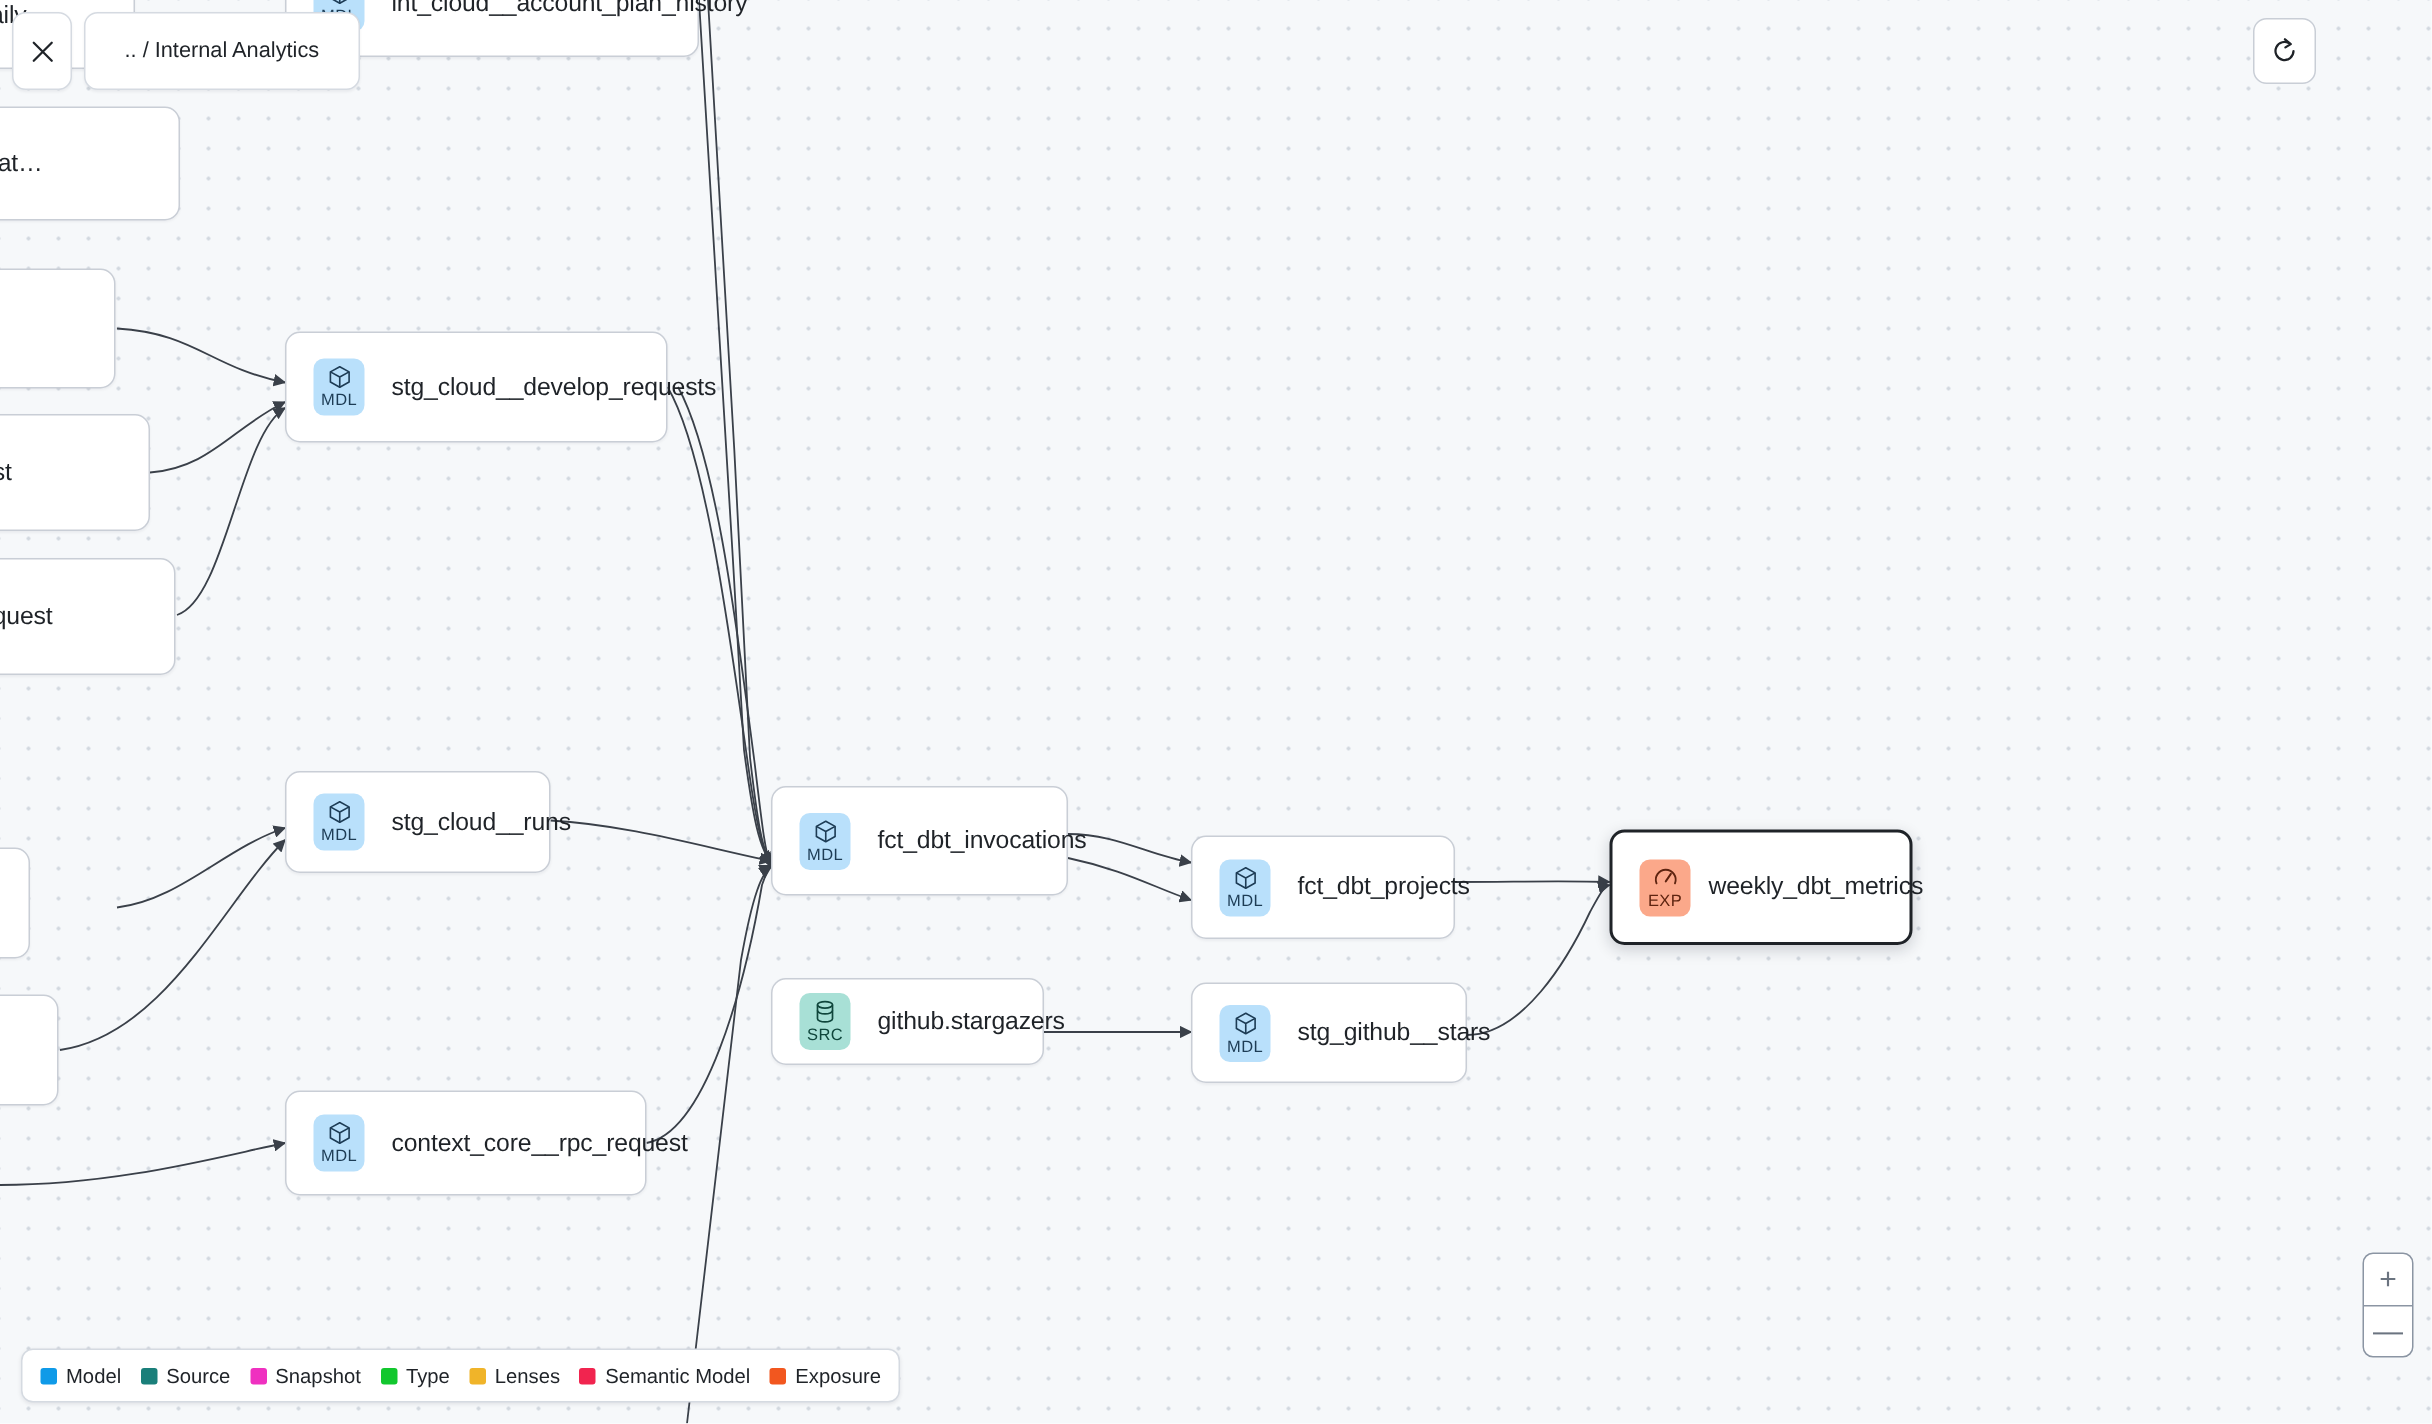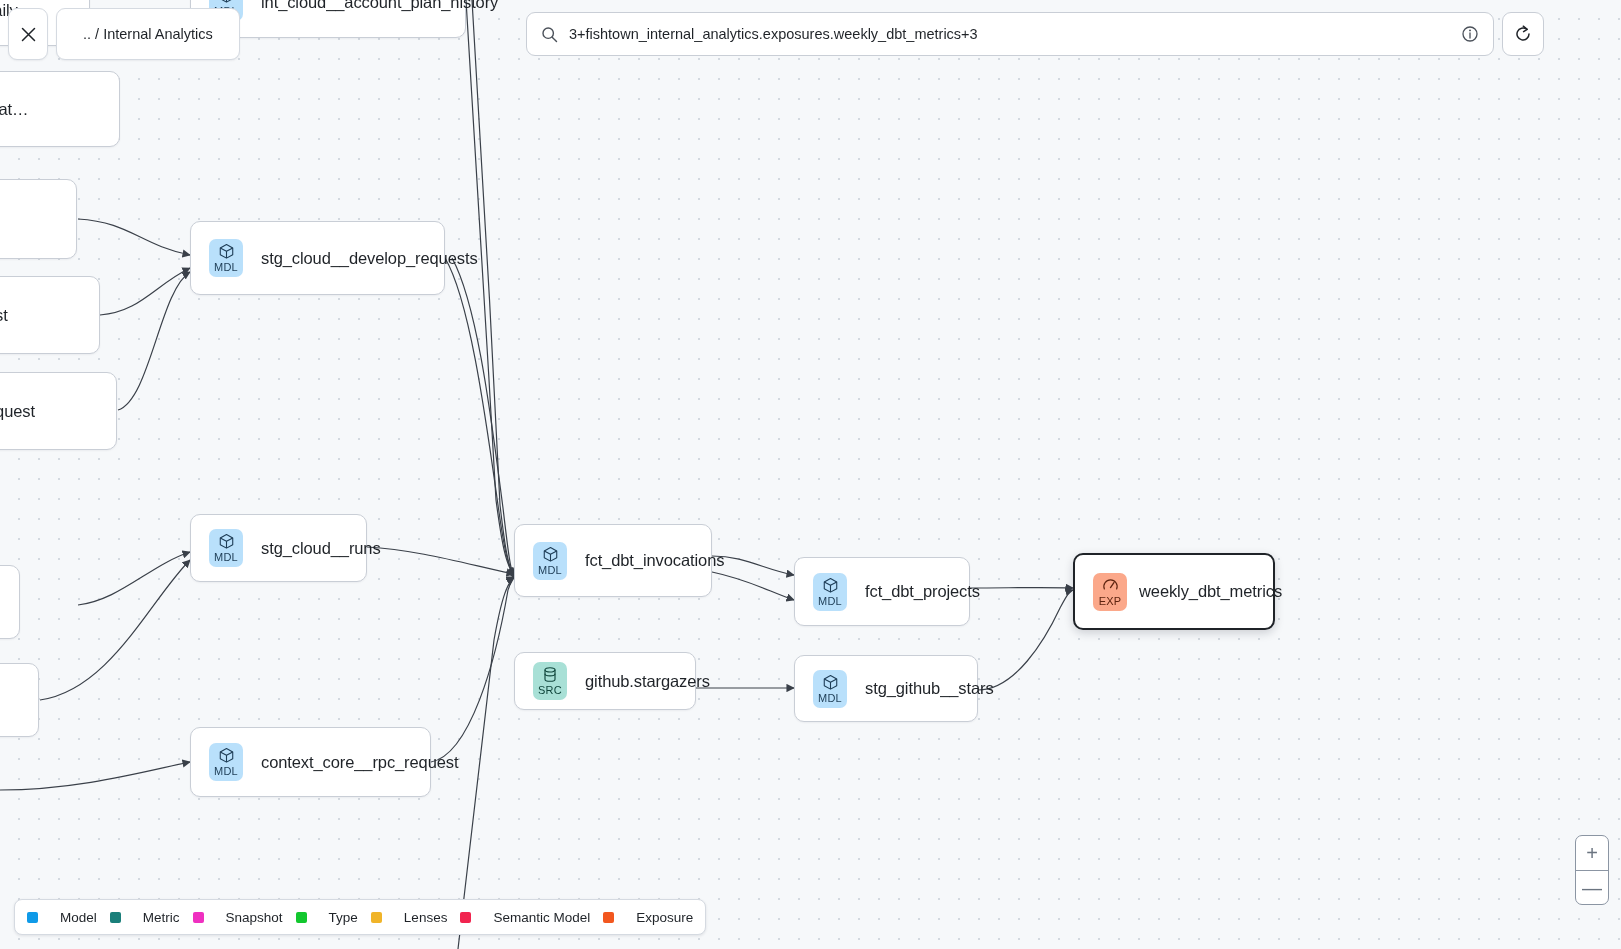--- a/index.html
+++ b/index.html
@@ -184,21 +184,21 @@
     display: flex;
     align-items: center;
     height: 36px;
     padding: 0 12px;
     gap: 13px;
     background: #fff;
     border: 1px solid #d5dae1;
     border-radius: 8px;
     box-shadow: 0 1px 3px rgba(16,24,40,.1);
   }
-  .legend-item { display: flex; align-items: center; gap: 22px; }
+  .legend-item { display: flex; align-items: center; gap: 6px; }
   .legend-swatch { width: 11px; height: 11px; border-radius: 2px; }
   .legend-label { font-size: 13.5px; color: #1f2328; white-space: nowrap; }
 
   
   .zoom-controls {
     position: absolute;
     right: 12px; bottom: 44px;
     width: 34px;
     background: #fff;
     border: 1px solid #8b95a3;
@@ -359,50 +359,38 @@
     <div class="close-btn">
       <svg width="19" height="19" viewBox="0 0 19 19">
         <path d="M3.5 3.5 L15.5 15.5 M15.5 3.5 L3.5 15.5" stroke="#1f2328" stroke-width="1.5" stroke-linecap="round" fill="none"></path>
       </svg>
     </div>
     <div class="breadcrumb-btn">
       <span>.. / Internal Analytics</span>
     </div>
   </div>
 
-  <div class="searchbar">
-    <svg width="17" height="17" viewBox="0 0 17 17">
-      <circle cx="7.2" cy="7.2" r="5.2" stroke="#4a5059" stroke-width="1.4" fill="none"></circle>
-      <path d="M11.2 11.2 L15.5 15.5" stroke="#4a5059" stroke-width="1.4" stroke-linecap="round"></path>
-    </svg>
-    <span class="search-text" placeholder="Search lineage">3+fishtown_internal_analytics.exposures.weekly_dbt_metrics+3</span>
-    <svg width="18" height="18" viewBox="0 0 18 18">
-      <circle cx="9" cy="9" r="7" stroke="#4a5059" stroke-width="1.3" fill="none"></circle>
-      <circle cx="9" cy="5.4" r="0.95" fill="#4a5059"></circle>
-      <path d="M9 8 L9 13" stroke="#4a5059" stroke-width="1.3" stroke-linecap="round"></path>
-    </svg>
-  </div>
 
   <div class="refresh-btn">
     <svg width="20" height="20" viewBox="0 0 20 20">
       <path d="M16 10 A6 6 0 1 1 13.6 5.2" stroke="#1f2328" stroke-width="1.5" fill="none" stroke-linecap="round"></path>
       <path d="M10.3 2.2 L14.2 5.4 L10.6 7.6" stroke="#1f2328" stroke-width="1.5" fill="none" stroke-linecap="round" stroke-linejoin="round"></path>
     </svg>
   </div>
 
   <div class="bottombar">
 
     <div class="legend" id="legend">
         <div class="legend-item">
           <span class="legend-swatch" style="background:#0f9ae8"></span>
           <span class="legend-label">Model</span>
         </div>
         <div class="legend-item">
           <span class="legend-swatch" style="background:#1a7f7a"></span>
-          <span class="legend-label">Metric</span>
+          <span class="legend-label">Source</span>
         </div>
         <div class="legend-item">
           <span class="legend-swatch" style="background:#ef30c0"></span>
           <span class="legend-label">Snapshot</span>
         </div>
         <div class="legend-item">
           <span class="legend-swatch" style="background:#12c72e"></span>
           <span class="legend-label">Type</span>
         </div>
         <div class="legend-item">

